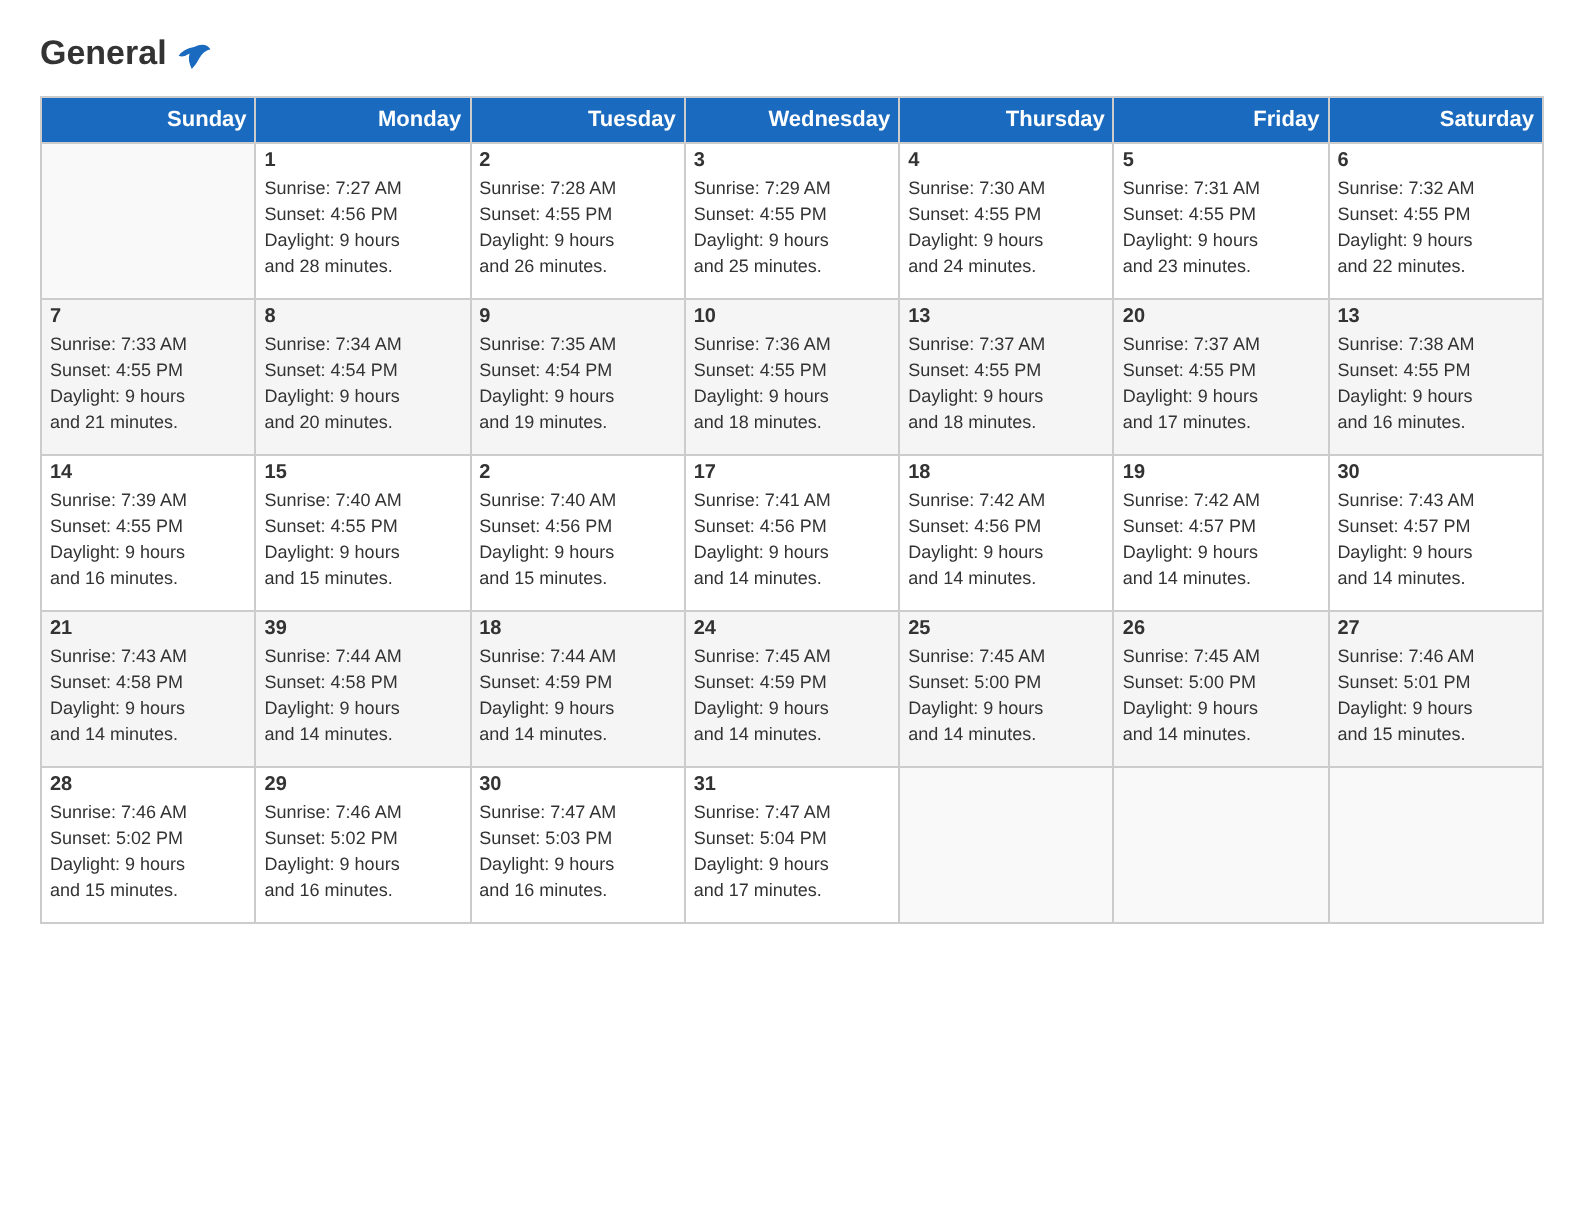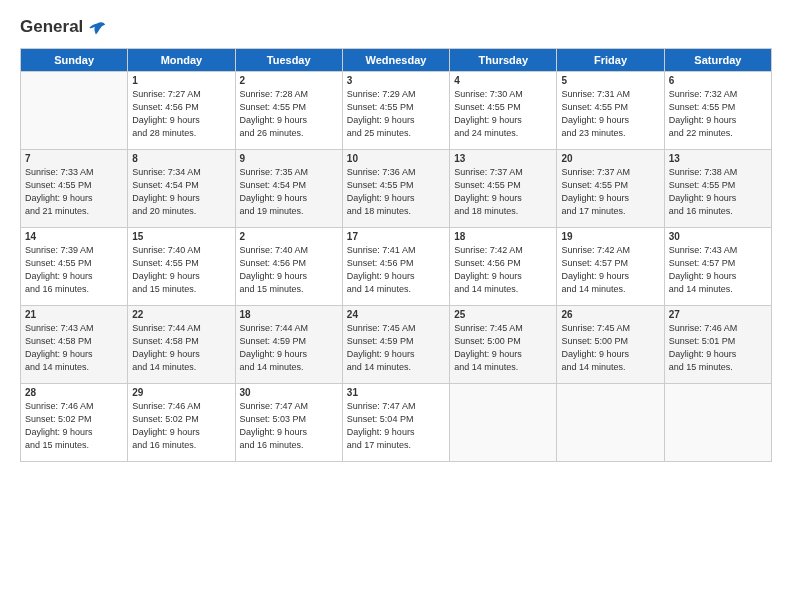--- a/index.html
+++ b/index.html
@@ -43,21 +43,21 @@
       width: 100%;
       border-collapse: collapse;
       table-layout: fixed;
     }
     thead tr th {
       background-color: #1a6bbf;
       color: #fff;
       font-size: 11px;
       font-weight: bold;
       padding: 5px 4px;
-      text-align: center;
+      text-align: right;
       border: 1px solid #ccc;
     }
     tbody tr td {
       vertical-align: top;
       border: 1px solid #ccc;
       padding: 3px 4px;
       font-size: 9px;
       color: #333;
       height: 78px;
       background: #fff;
@@ -200,21 +200,21 @@
             <span class="day-num">30</span>
             <div class="cell-info"><span>Sunrise: 7:43 AM<br></span><span>Sunset: 4:57 PM<br></span><span>Daylight: 9 hours<br></span><span>and 14 minutes.<br></span></div>
           </td>
         </tr>
         <tr>
           <td>
             <span class="day-num">21</span>
             <div class="cell-info"><span>Sunrise: 7:43 AM<br></span><span>Sunset: 4:58 PM<br></span><span>Daylight: 9 hours<br></span><span>and 14 minutes.<br></span></div>
           </td>
           <td>
-            <span class="day-num">22</span>
+            <span class="day-num">39</span>
             <div class="cell-info"><span>Sunrise: 7:44 AM<br></span><span>Sunset: 4:58 PM<br></span><span>Daylight: 9 hours<br></span><span>and 14 minutes.<br></span></div>
           </td>
           <td>
             <span class="day-num">18</span>
             <div class="cell-info"><span>Sunrise: 7:44 AM<br></span><span>Sunset: 4:59 PM<br></span><span>Daylight: 9 hours<br></span><span>and 14 minutes.<br></span></div>
           </td>
           <td>
             <span class="day-num">24</span>
             <div class="cell-info"><span>Sunrise: 7:45 AM<br></span><span>Sunset: 4:59 PM<br></span><span>Daylight: 9 hours<br></span><span>and 14 minutes.<br></span></div>
           </td>

